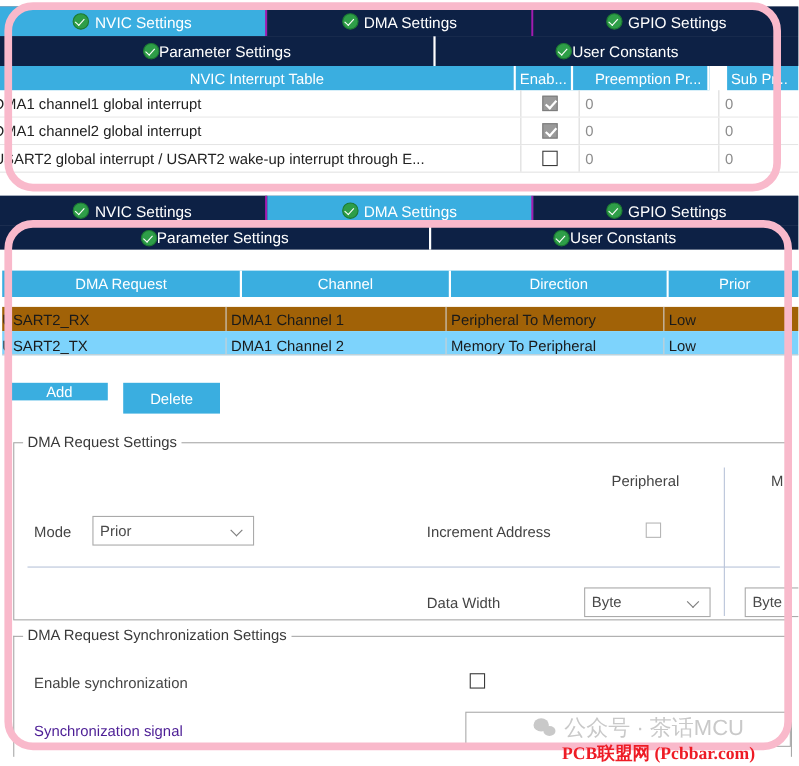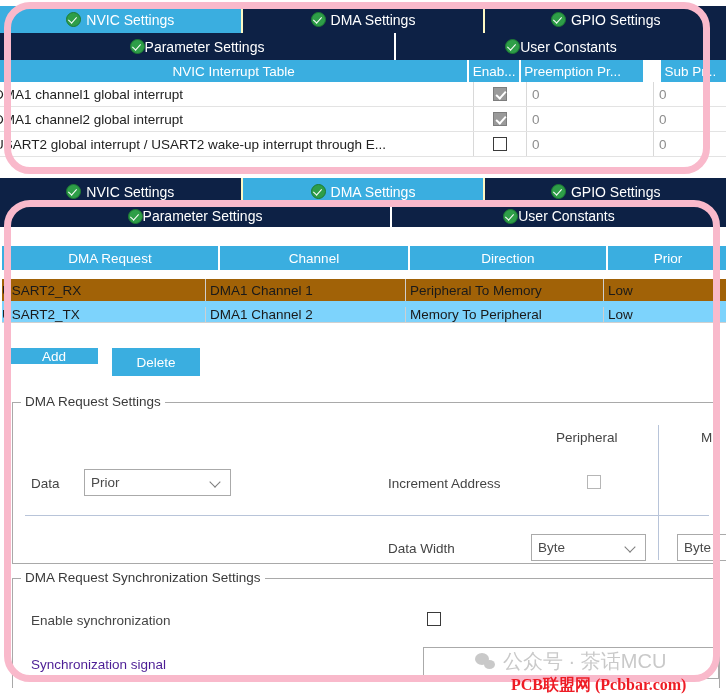--- a/index.html
+++ b/index.html
@@ -21,21 +21,21 @@
     display: flex;
     box-sizing: border-box;
   }
   .tab {
     flex: 1 1 0;
     height: 100%;
     display: flex; align-items: center; justify-content: center;
     color: #ffffff;
     font-size: 14px;
     background: #0d2145;
-    border-right: 2px solid #fef9c3;
+    border-right: 2px solid #a21caf;
     box-sizing: border-box;
     white-space: nowrap;
   }
   .tab:last-child { border-right: none; }
   .tab.active { background: #3aaee0; }
   .tab .lbl { margin-left: 5px; }
 
   
   .ck {
     width: 13px; height: 13px;
@@ -272,21 +272,21 @@
     <div class="subtab sep" style="width:332px;">
       <span class="ck"></span>
       <span class="lbl">User Constants</span>
     </div>
   </div>
 
   <div class="nvic-wrap">
     <div class="nvic-head">
       <div class="nvic-hc" style="width:480px;">NVIC Interrupt Table</div>
       <div class="nvic-hc" style="width:53px;">Enab...</div>
-      <div class="nvic-hc" style="width:127px;justify-content:flex-start;padding-left:3px;">Preemption Pr...</div>
+      <div class="nvic-hc" style="width:127px;justify-content:flex-start;padding-left:20px;">Preemption Pr...</div>
       <div class="nvic-hc" style="width:66px;justify-content:flex-start;padding-left:3px;border-right:none;margin-left:16px;">Sub Pr...</div>
     </div>
 
     <div class="nvic-row">
       <div class="nvic-c name" style="width:480px;">DMA1 channel1 global interrupt</div>
       <div class="nvic-c ctr" style="width:53px;">
         <span class="cbox checked"></span>
       </div>
       <div class="nvic-c num" style="width:127px;">0</div>
       <div class="nvic-c num" style="width:66px;border-right:none;">0</div>
@@ -367,21 +367,21 @@
   <button class="btn" style="position:absolute;left:112px;top:348px;width:88px;height:28px;">Delete</button>
 
   <div class="group" style="left:12px;top:402px;width:708px;height:162px;">
     <span class="group-title">DMA Request Settings</span>
     <div class="vline" style="left:645px;top:22px;height:135px;"></div>
     <div class="hline" style="left:12px;top:112px;width:684px;"></div>
 
     <span class="lbl-txt" style="left:543px;top:27px;">Peripheral</span>
     <span class="lbl-txt" style="left:688px;top:27px;">M</span>
 
-    <span class="lbl-txt" style="left:18px;top:73px;">Data</span>
+    <span class="lbl-txt" style="left:18px;top:73px;">Mode</span>
     <div class="combo" style="left:71px;top:66px;width:147px;height:27px;">
       <span class="cv">Prior</span>
       <span class="chev"></span>
     </div>
 
     <span class="lbl-txt" style="left:375px;top:73px;">Increment Address</span>
     <span class="cbox light" style="position:absolute;left:574px;top:72px;"></span>
 
     <span class="lbl-txt" style="left:375px;top:138px;">Data Width</span>
     <div class="combo" style="left:518px;top:131px;width:115px;height:27px;">
@@ -397,19 +397,19 @@
   <div class="group" style="left:12px;top:578px;width:708px;height:110px;border-bottom:none;">
     <span class="group-title">DMA Request Synchronization Settings</span>
     <span class="lbl-txt" style="left:18px;top:34px;">Enable synchronization</span>
     <span class="cbox" style="position:absolute;left:414px;top:33px;"></span>
     <span class="lbl-txt lbl-gray" style="left:18px;top:78px;">Synchronization signal</span>
     <div class="textbox" style="left:410px;top:68px;width:296px;height:32px;"></div>
   </div>
 
   <div class="pinkbox" style="left:4px;top:200px;width:716px;height:482px;"></div>
 
-  <div class="wm-gray" style="left:475px;top:648px;text-align:right;">
+  <div class="wm-gray" style="left:485px;top:648px;text-align:right;">
     <span class="wm-wechat"></span>
     <span>公众号 · 茶话MCU</span>
   </div>
   <div class="wm-red" style="left:511px;top:675px;">PCB联盟网 (Pcbbar.com)</div>
 
 </div>
 
 </body></html>

